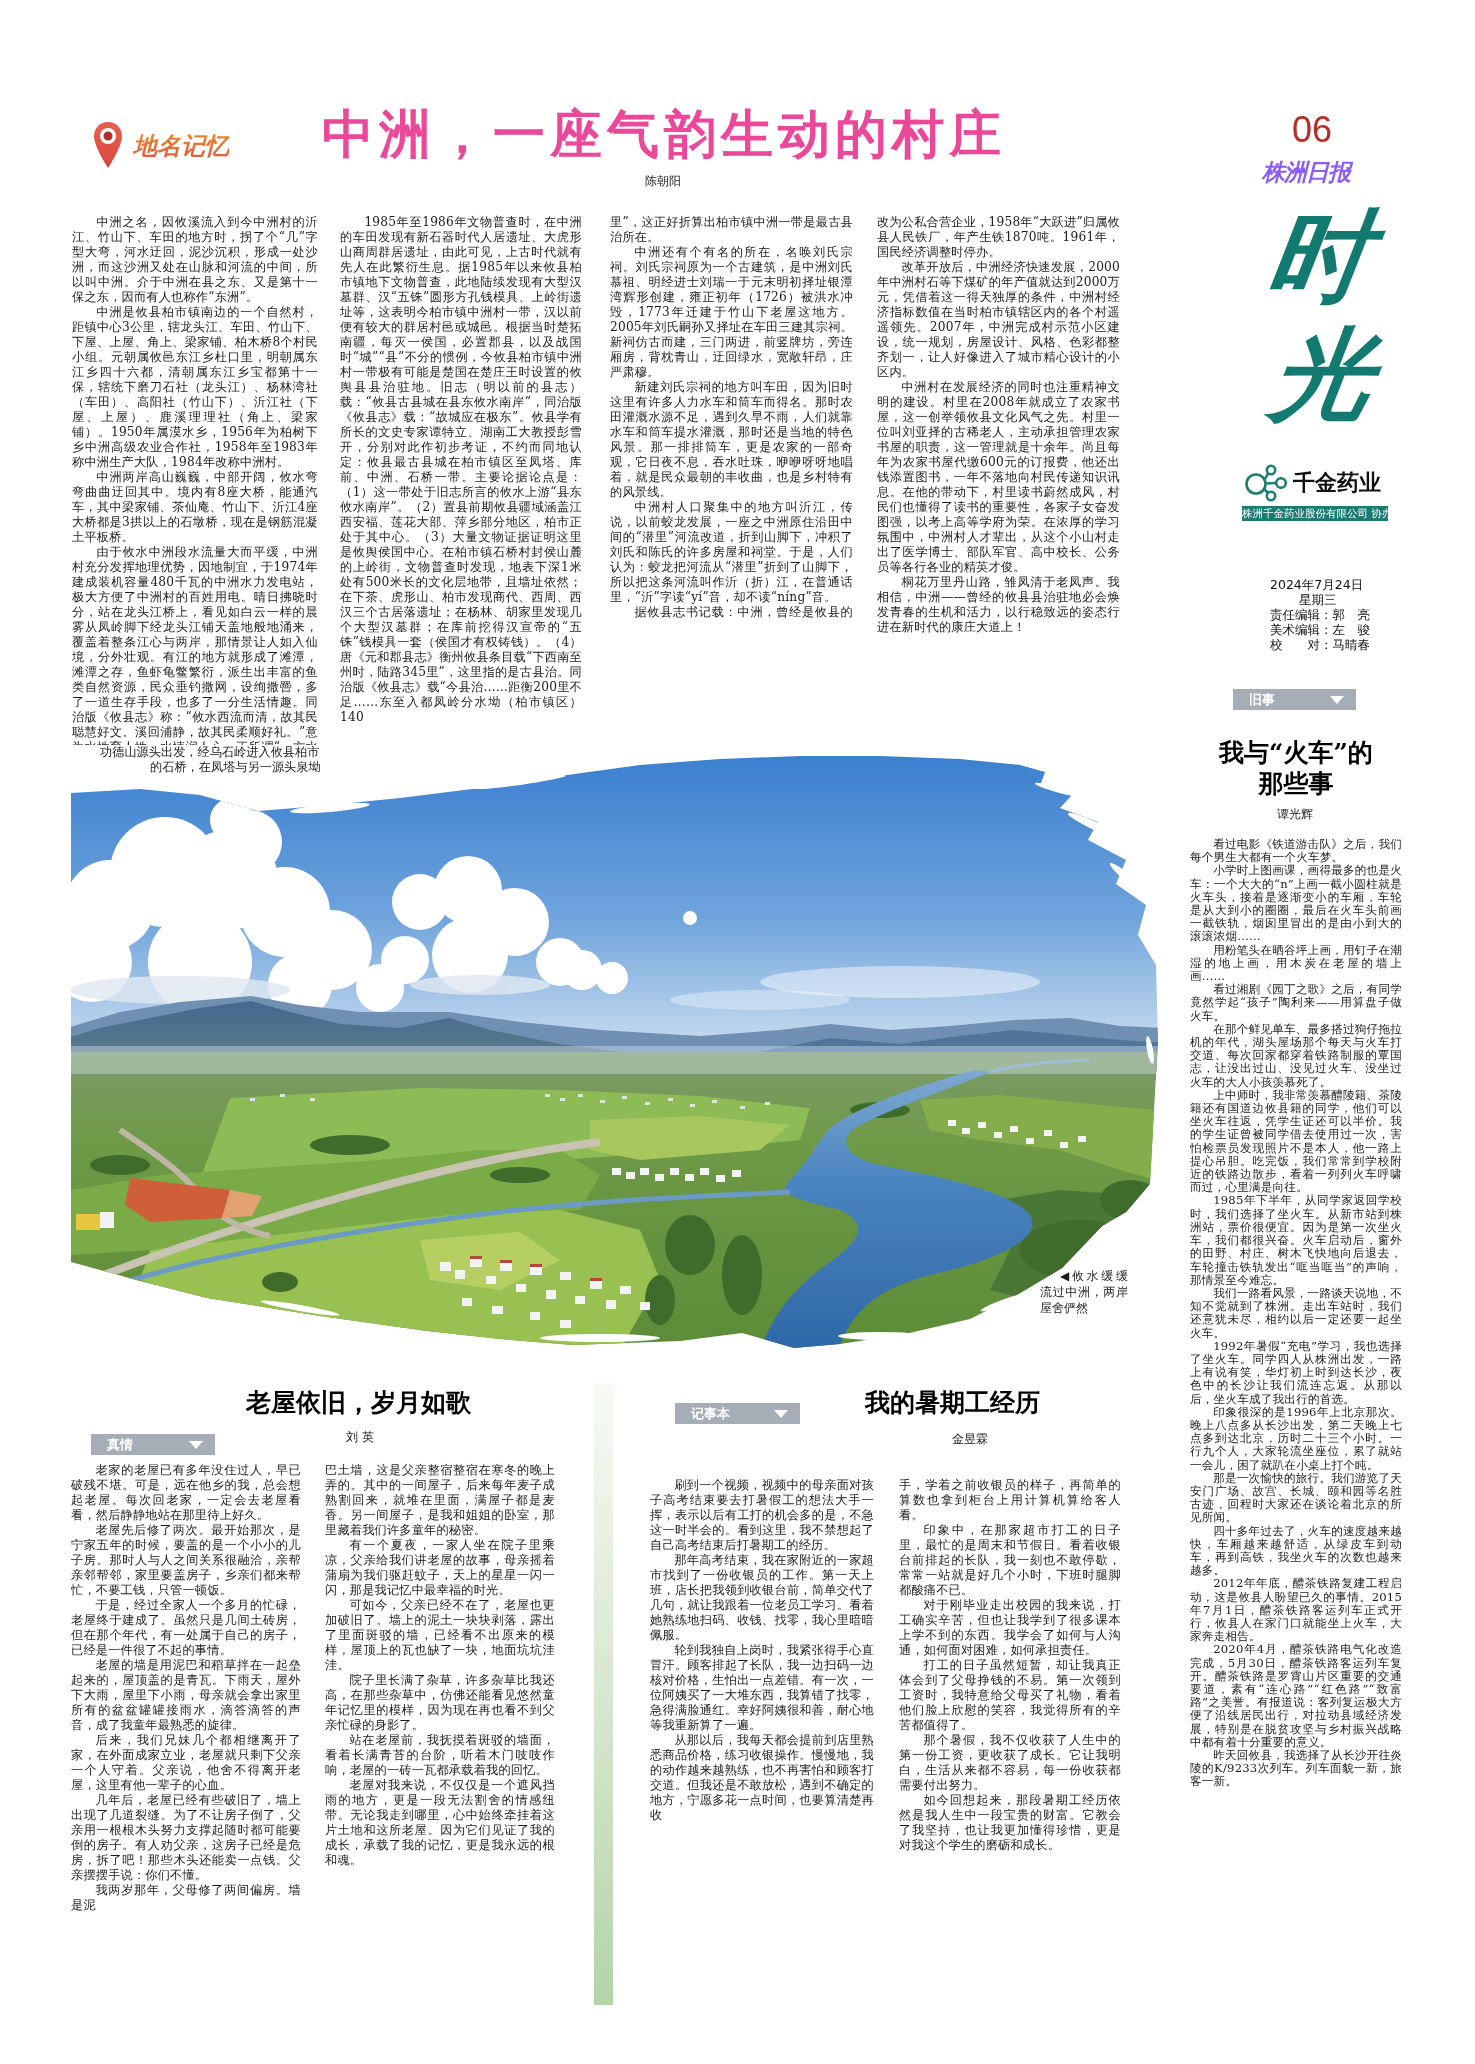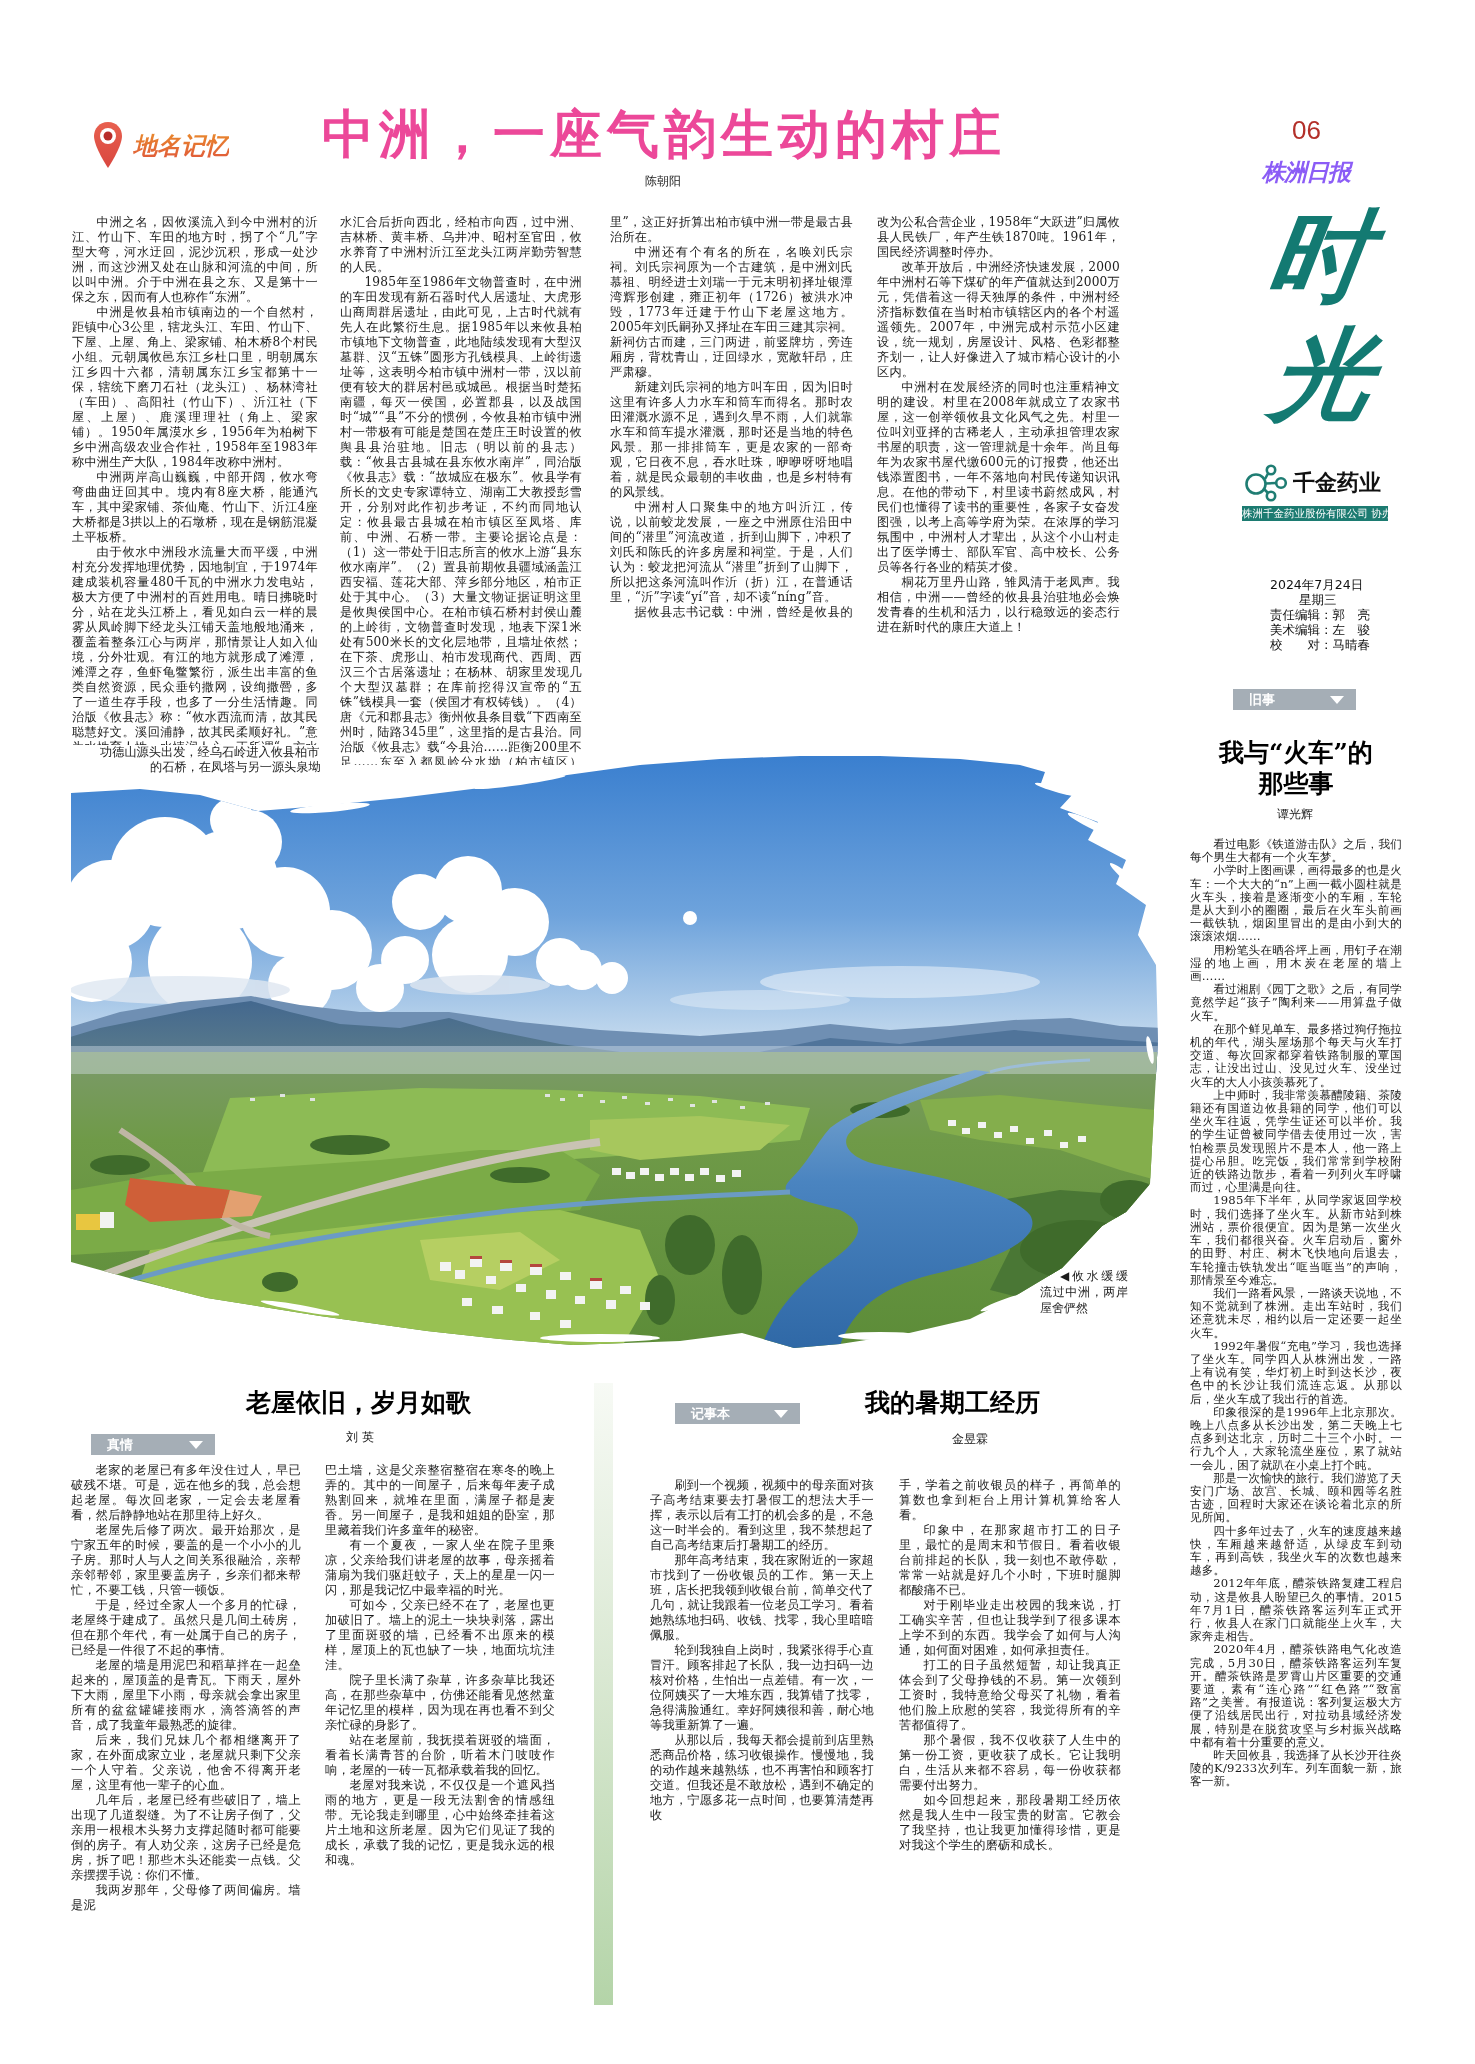--- a/index.html
+++ b/index.html
@@ -12,21 +12,21 @@
   .rcol { font-size: 11.6px; line-height: 13.2px; }
   .tailline { position: absolute; font-size: 12.2px; line-height: 15px; text-align: right; white-space: nowrap; }
 
   
   .logo-text { font-family: "DejaVu Sans", sans-serif; font-weight: bold; font-style: italic; font-size: 24px; line-height: 28px;
     background: linear-gradient(180deg, #e98a2c 0%, #e0593a 100%); -webkit-background-clip: text; background-clip: text; color: transparent; white-space: nowrap; }
   .main-headline { font-family: "DejaVu Sans", sans-serif; font-weight: 900; font-size: 52px; line-height: 58px; letter-spacing: 5px; color: #ec4899; white-space: nowrap; }
   .byline { font-family: "DejaVu Sans", sans-serif; font-size: 12px; line-height: 14px; text-align: center; white-space: nowrap; }
 
   
-  .page-no { font-family: "Liberation Sans", sans-serif; font-size: 26px; line-height: 38px; color: #b3302a; }
+  .page-no { font-family: "Liberation Sans", sans-serif; font-size: 36px; line-height: 38px; color: #b3302a; }
   .paper-name { font-family: "DejaVu Serif", serif; font-style: italic; font-weight: bold; font-size: 23px; line-height: 30px; color: #8b5cf6; letter-spacing: -1px; white-space: nowrap; }
   .callig { font-family: "DejaVu Serif", serif; font-style: italic; font-weight: bold; font-size: 100px; line-height: 112px; color: #137a72; transform: skewX(-8deg); }
   .sponsor-name { font-family: "DejaVu Sans", sans-serif; font-weight: bold; font-size: 22px; line-height: 26px; color: #111; white-space: nowrap; }
   .sponsor-banner { background: #1c7b71; color: #ffffff; font-family: "DejaVu Sans", sans-serif; font-size: 10.5px; line-height: 15px; text-align: center; white-space: nowrap; }
   .meta { font-family: "DejaVu Sans", sans-serif; font-size: 12.5px; line-height: 15px; color: #111; white-space: nowrap; margin-top: 36px; }
 
   
   .tag { position: absolute; height: 21px; background: #a5aeb6; color: #ffffff; font-family: "DejaVu Sans", sans-serif; font-weight: bold; font-size: 13px; line-height: 21px; padding-left: 16px; }
   .tag .tri { position: absolute; right: 12px; top: 7px; width: 0; height: 0; border-left: 7px solid transparent; border-right: 7px solid transparent; border-top: 8px solid #ffffff; }
 
@@ -85,21 +85,20 @@
 <div class="col" style="left:72px; top:215px; width:246px; height:530px;">
   <p>中洲之名，因攸溪流入到今中洲村的沂江、竹山下、车田的地方时，拐了个“几”字型大弯，河水迂回，泥沙沉积，形成一处沙洲，而这沙洲又处在山脉和河流的中间，所以叫中洲。介于中洲在县之东、又是第十一保之东，因而有人也称作“东洲”。</p>
   <p>中洲是攸县柏市镇南边的一个自然村，距镇中心3公里，辖龙头江、车田、竹山下、下屋、上屋、角上、梁家铺、柏木桥8个村民小组。元朝属攸邑东江乡杜口里，明朝属东江乡四十六都，清朝属东江乡宝都第十一保，辖统下磨刀石社（龙头江）、杨林湾社（车田）、高阳社（竹山下）、沂江社（下屋、上屋）、鹿溪理理社（角上、梁家铺）。1950年属漠水乡，1956年为柏树下乡中洲高级农业合作社，1958年至1983年称中洲生产大队，1984年改称中洲村。</p>
   <p>中洲两岸高山巍巍，中部开阔，攸水弯弯曲曲迂回其中。境内有8座大桥，能通汽车，其中梁家铺、茶仙庵、竹山下、沂江4座大桥都是3拱以上的石墩桥，现在是钢筋混凝土平板桥。</p>
   <p>由于攸水中洲段水流量大而平缓，中洲村充分发挥地理优势，因地制宜，于1974年建成装机容量480千瓦的中洲水力发电站，极大方便了中洲村的百姓用电。晴日拂晓时分，站在龙头江桥上，看见如白云一样的晨雾从凤岭脚下经龙头江铺天盖地般地涌来，覆盖着整条江心与两岸，那情景让人如入仙境，分外壮观。有江的地方就形成了滩潭，滩潭之存，鱼虾龟鳖繁衍，派生出丰富的鱼类自然资源，民众垂钓撒网，设绚撒罾，多了一道生存手段，也多了一分生活情趣。同治版《攸县志》称：“攸水西流而清，故其民聪慧好文。溪回浦静，故其民柔顺好礼。”意为水性育人性，水情润人心，正所谓“一方水土养一方人”。美丽清幽的攸水从江西的</p>
 </div>
 <div class="tailline" style="left:100px; top:745px; width:218px;">功德山源头出发，经乌石岭进入攸县柏市</div>
 <div class="tailline" style="left:150px; top:760px; width:168px;">的石桥，在凤塔与另一源头泉坳</div>
 
 <div class="col" style="left:340px; top:215px; width:242px; height:550px;">
-  <p class="cont">水汇合后折向西北，经柏市向西，过中洲、吉林桥、黄丰桥、乌井冲、昭村至官田，攸水养育了中洲村沂江至龙头江两岸勤劳智慧的人民。</p>
   <p>1985年至1986年文物普查时，在中洲的车田发现有新石器时代人居遗址、大虎形山商周群居遗址，由此可见，上古时代就有先人在此繁衍生息。据1985年以来攸县柏市镇地下文物普查，此地陆续发现有大型汉墓群、汉“五铢”圆形方孔钱模具、上岭街遗址等，这表明今柏市镇中洲村一带，汉以前便有较大的群居村邑或城邑。根据当时楚拓南疆，每灭一侯国，必置郡县，以及战国时“城”“县”不分的惯例，今攸县柏市镇中洲村一带极有可能是楚国在楚庄王时设置的攸舆县县治驻地。旧志（明以前的县志）载：“攸县古县城在县东攸水南岸”，同治版《攸县志》载：“故城应在极东”。攸县学有所长的文史专家谭特立、湖南工大教授彭雪开，分别对此作初步考证，不约而同地认定：攸县最古县城在柏市镇区至凤塔、库前、中洲、石桥一带。主要论据论点是：（1）这一带处于旧志所言的攸水上游“县东攸水南岸”。（2）置县前期攸县疆域涵盖江西安福、莲花大部、萍乡部分地区，柏市正处于其中心。（3）大量文物证据证明这里是攸舆侯国中心。在柏市镇石桥村封侯山麓的上岭街，文物普查时发现，地表下深1米处有500米长的文化层地带，且墙址依然；在下茶、虎形山、柏市发现商代、西周、西汉三个古居落遗址；在杨林、胡家里发现几个大型汉墓群；在库前挖得汉宣帝的“五铢”钱模具一套（侯国才有权铸钱）。（4）唐《元和郡县志》衡州攸县条目载“下西南至州时，陆路345里”，这里指的是古县治。同治版《攸县志》载“今县治……距衡200里不足……东至入都凤岭分水坳（柏市镇区）140</p>
 </div>
 
 <div class="col" style="left:610px; top:215px; width:243px; height:403px;">
   <p class="cont">里”，这正好折算出柏市镇中洲一带是最古县治所在。</p>
   <p>中洲还有个有名的所在，名唤刘氏宗祠。刘氏宗祠原为一个古建筑，是中洲刘氏慕祖、明经进士刘瑞一于元末明初择址银潭湾辉形创建，雍正初年（1726）被洪水冲毁，1773年迁建于竹山下老屋这地方。2005年刘氏嗣孙又择址在车田三建其宗祠。新祠仿古而建，三门两进，前竖牌坊，旁连厢房，背枕青山，迂回绿水，宽敞轩昂，庄严肃穆。</p>
   <p>新建刘氏宗祠的地方叫车田，因为旧时这里有许多人力水车和筒车而得名。那时农田灌溉水源不足，遇到久旱不雨，人们就靠水车和筒车提水灌溉，那时还是当地的特色风景。那一排排筒车，更是农家的一部奇观，它日夜不息，吞水吐珠，咿咿呀呀地唱着，就是民众最朝的丰收曲，也是乡村特有的风景线。</p>
   <p>中洲村人口聚集中的地方叫沂江，传说，以前蛟龙发展，一座之中洲原住沿田中间的“潜里”河流改道，折到山脚下，冲积了刘氏和陈氏的许多房屋和祠堂。于是，人们认为：蛟龙把河流从“潜里”折到了山脚下，所以把这条河流叫作沂（折）江，在普通话里，“沂”字读“yí”音，却不读“níng”音。</p>
   <p>据攸县志书记载：中洲，曾经是攸县的一个炼铁基地，最早办有私营炼铁厂，厂址在龙头江，到清光绪年间，恒泰昌铁厂是攸县48家炼铁厂之一。民国30年（1941年）又被国民政府经济部设为全县22家铁厂之一。1952年，厂址从龙头江迁往中洲，更名为裕农铁厂，由生产收铁改生产铸造铁。1956年3月</p>
 </div>

